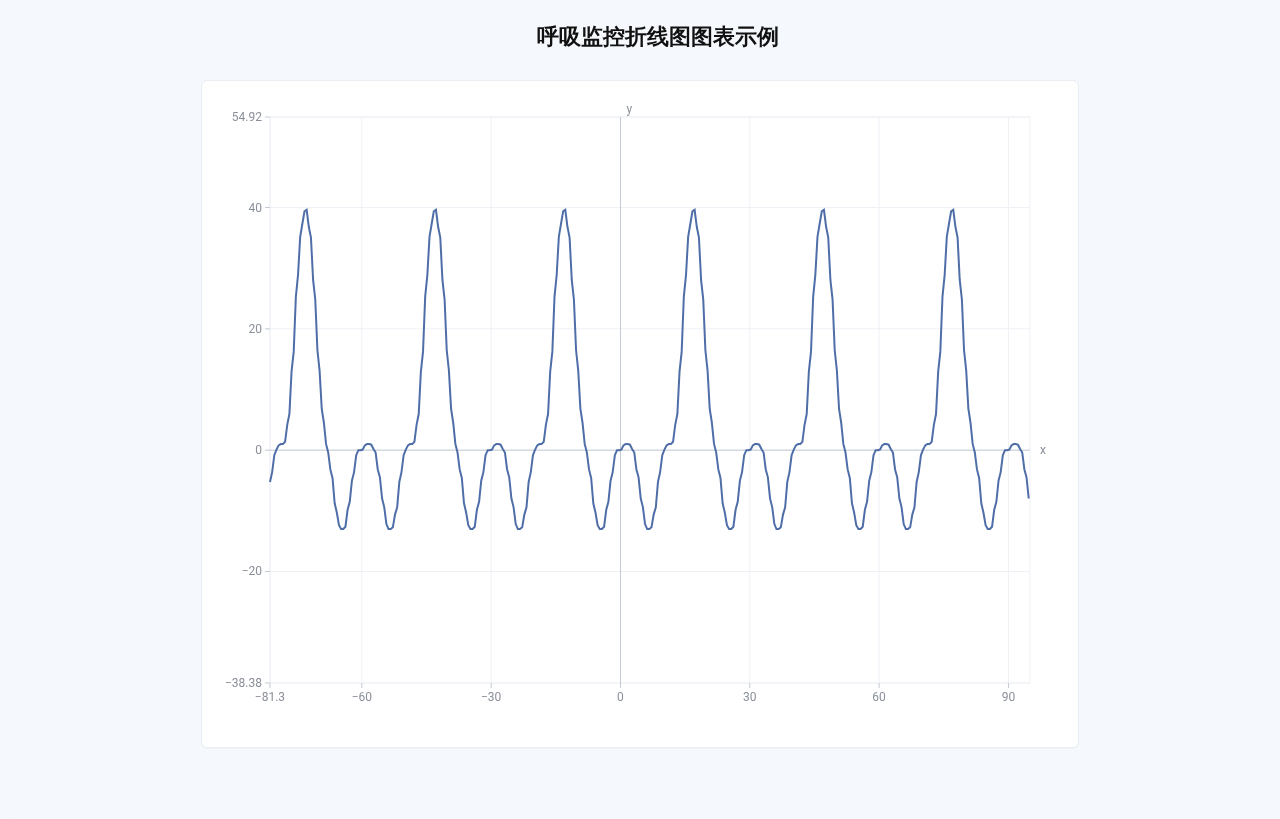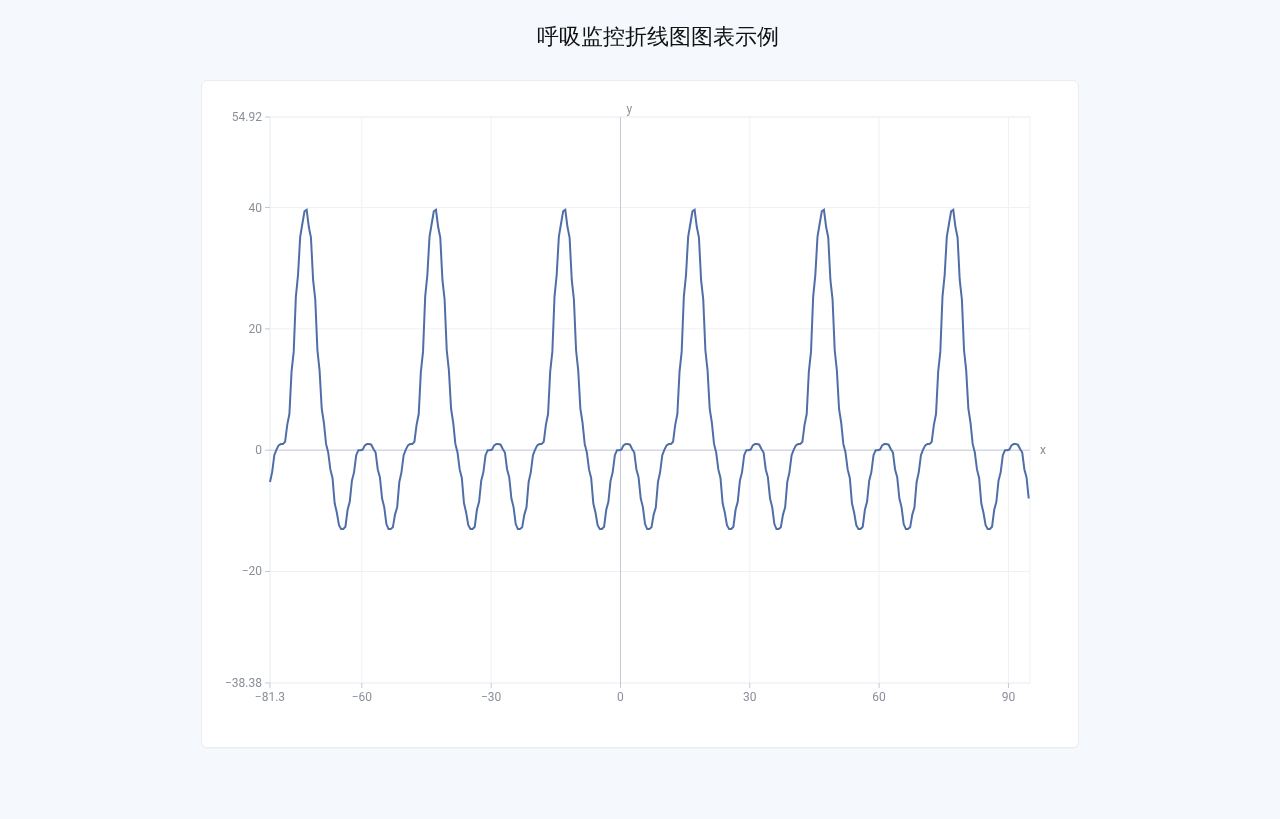--- a/index.html
+++ b/index.html
@@ -1,17 +1,17 @@
 <!DOCTYPE html>
 <html><head>
 <meta charset="utf-8">
 <style>
   html,body{margin:0;padding:0;background:#f5f8fc;font-family:-apple-system,BlinkMacSystemFont,"Segoe UI",Roboto,"Helvetica Neue",Arial,"PingFang SC","Microsoft YaHei",sans-serif;}
   .page{width:1280px;height:819px;background:#f5f8fc;border-radius:18px;box-sizing:border-box;padding-top:22px;}
-  .title{text-align:center;font-size:22px;font-weight:400;color:#111;margin:0 0 28px 0;padding-left:36px;}
+  .title{text-align:center;font-size:22px;font-weight:700;color:#111;margin:0 0 28px 0;padding-left:36px;}
   .card{width:878px;margin:0 auto;background:#fff;border:1px solid #e9edf2;border-radius:6px;box-shadow:0 1px 1px rgba(0,0,0,.02);padding:18px 18px 28px 18px;box-sizing:border-box;}
   .chart-wrap{position:relative;}
   svg{display:block;}
   .grid line{stroke:#eef1f5;stroke-width:1;}
   .tick text{font-size:12px;fill:#8a8f99;}
   .axis-label{font-size:12px;fill:#8a8f99;}
   .series{fill:none;stroke:#4f6ea8;stroke-width:2;}
 </style>
 </head>
 <body>

